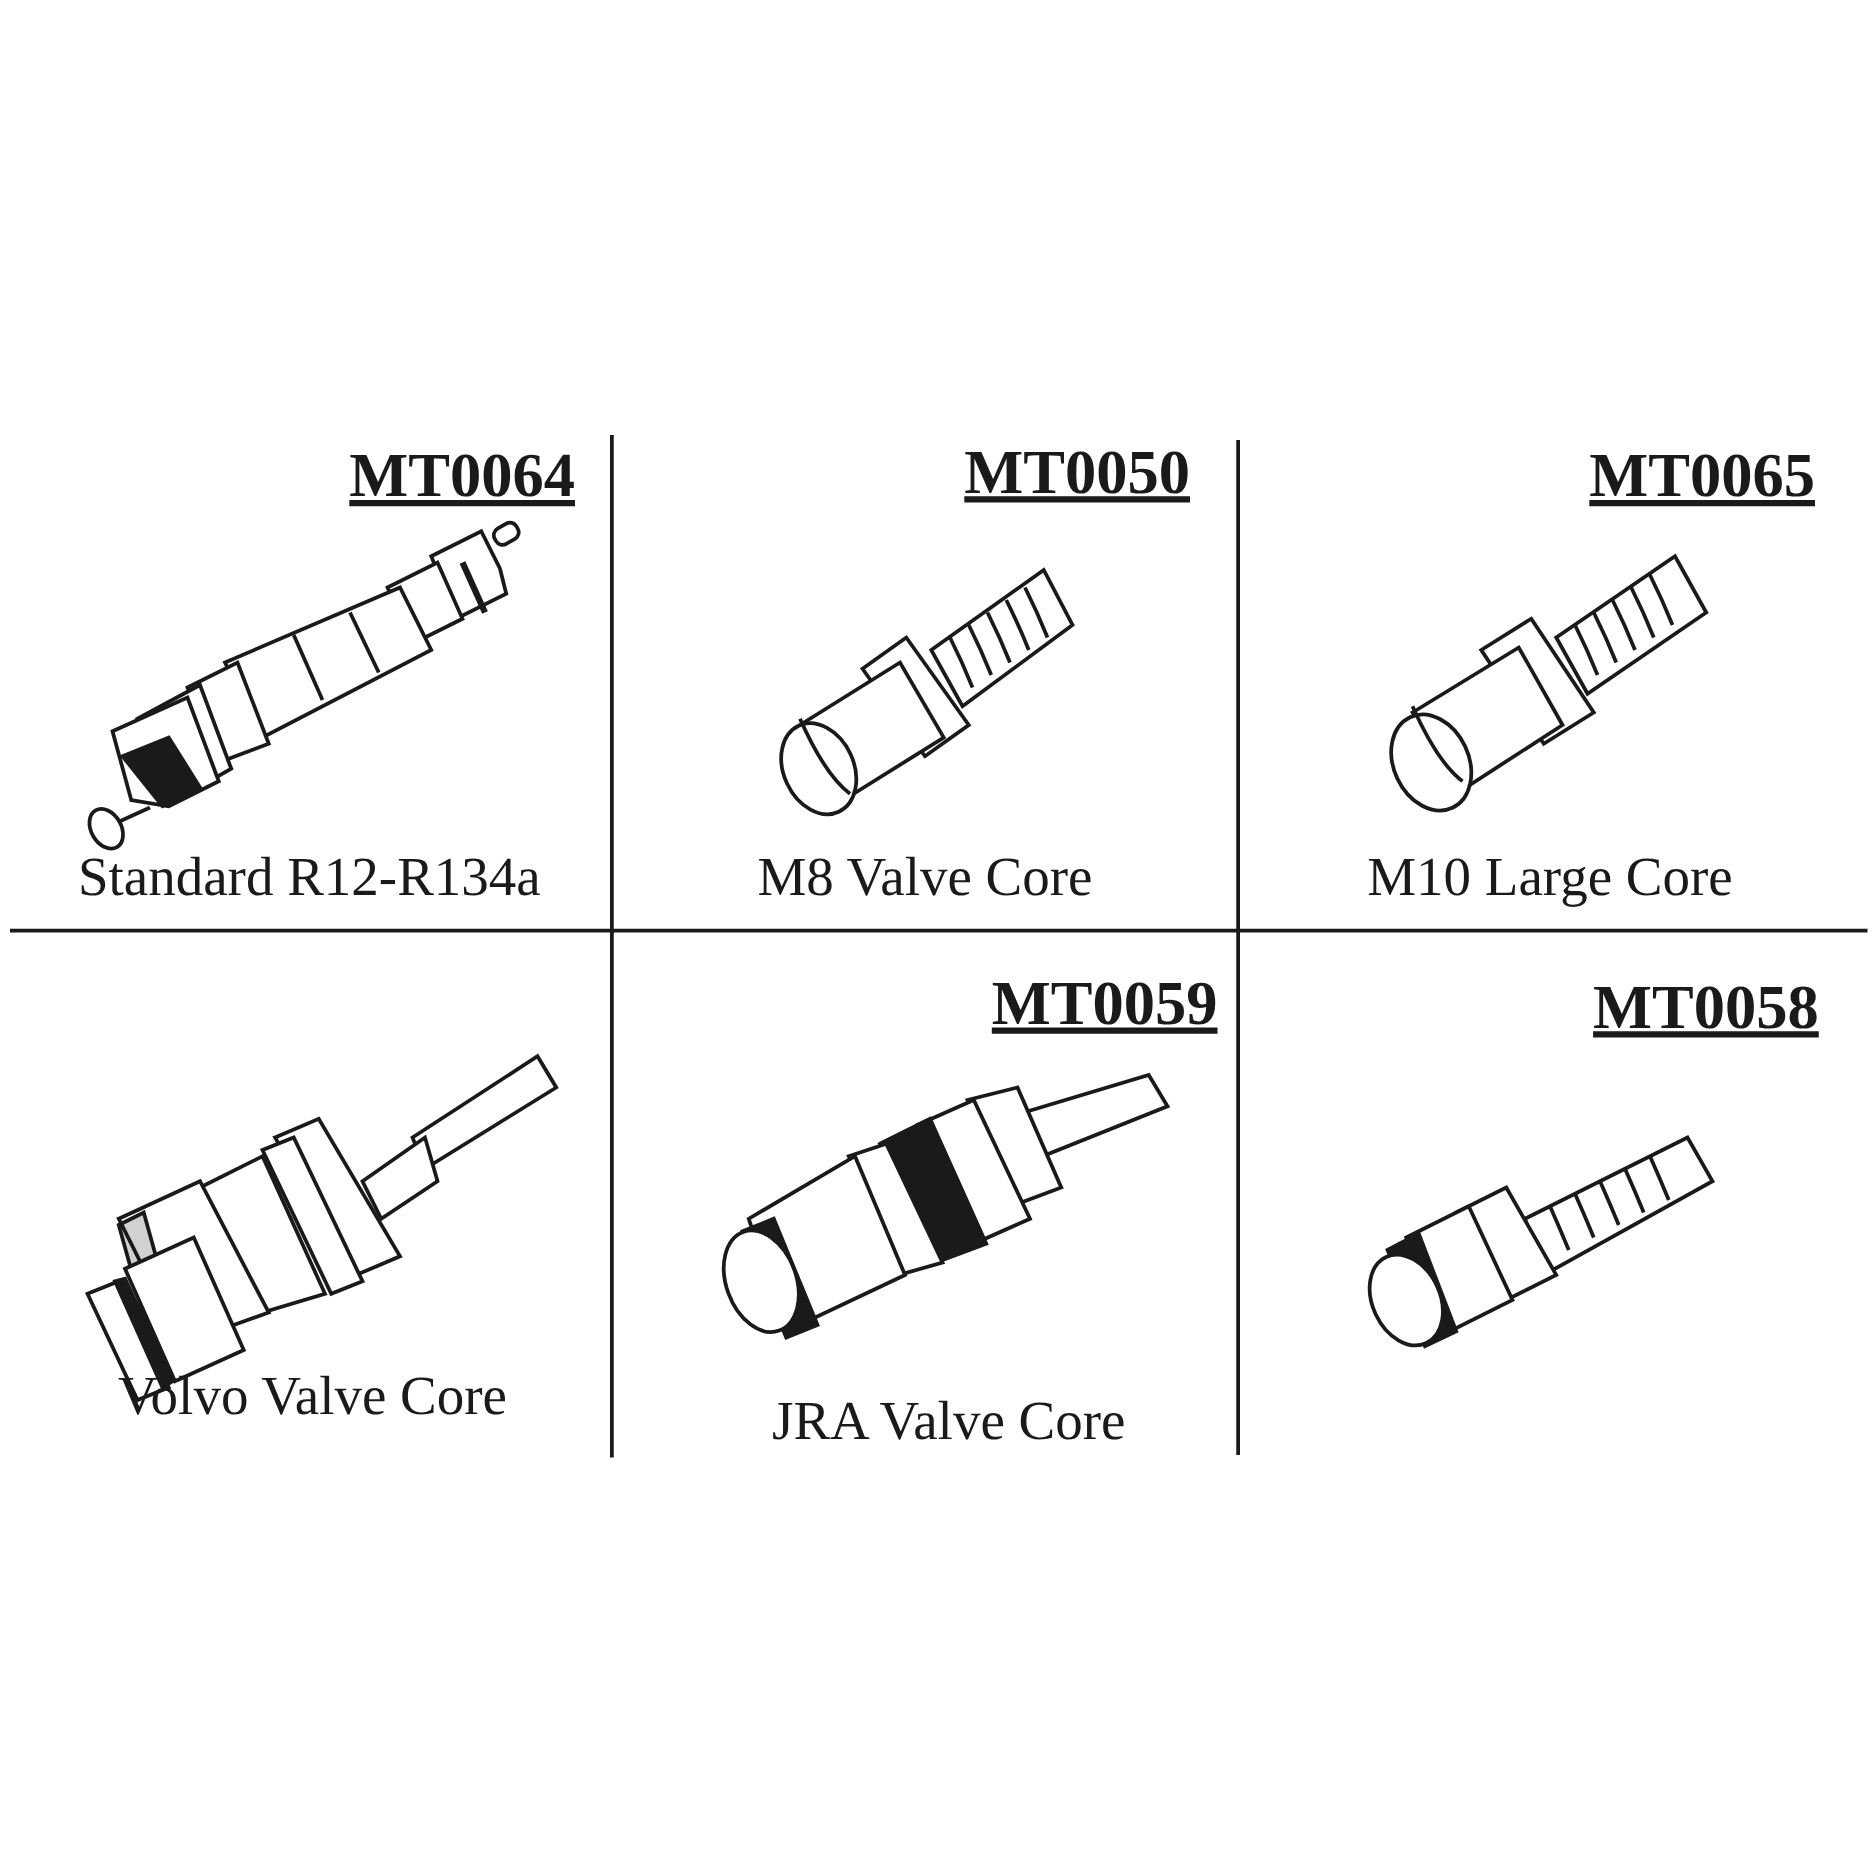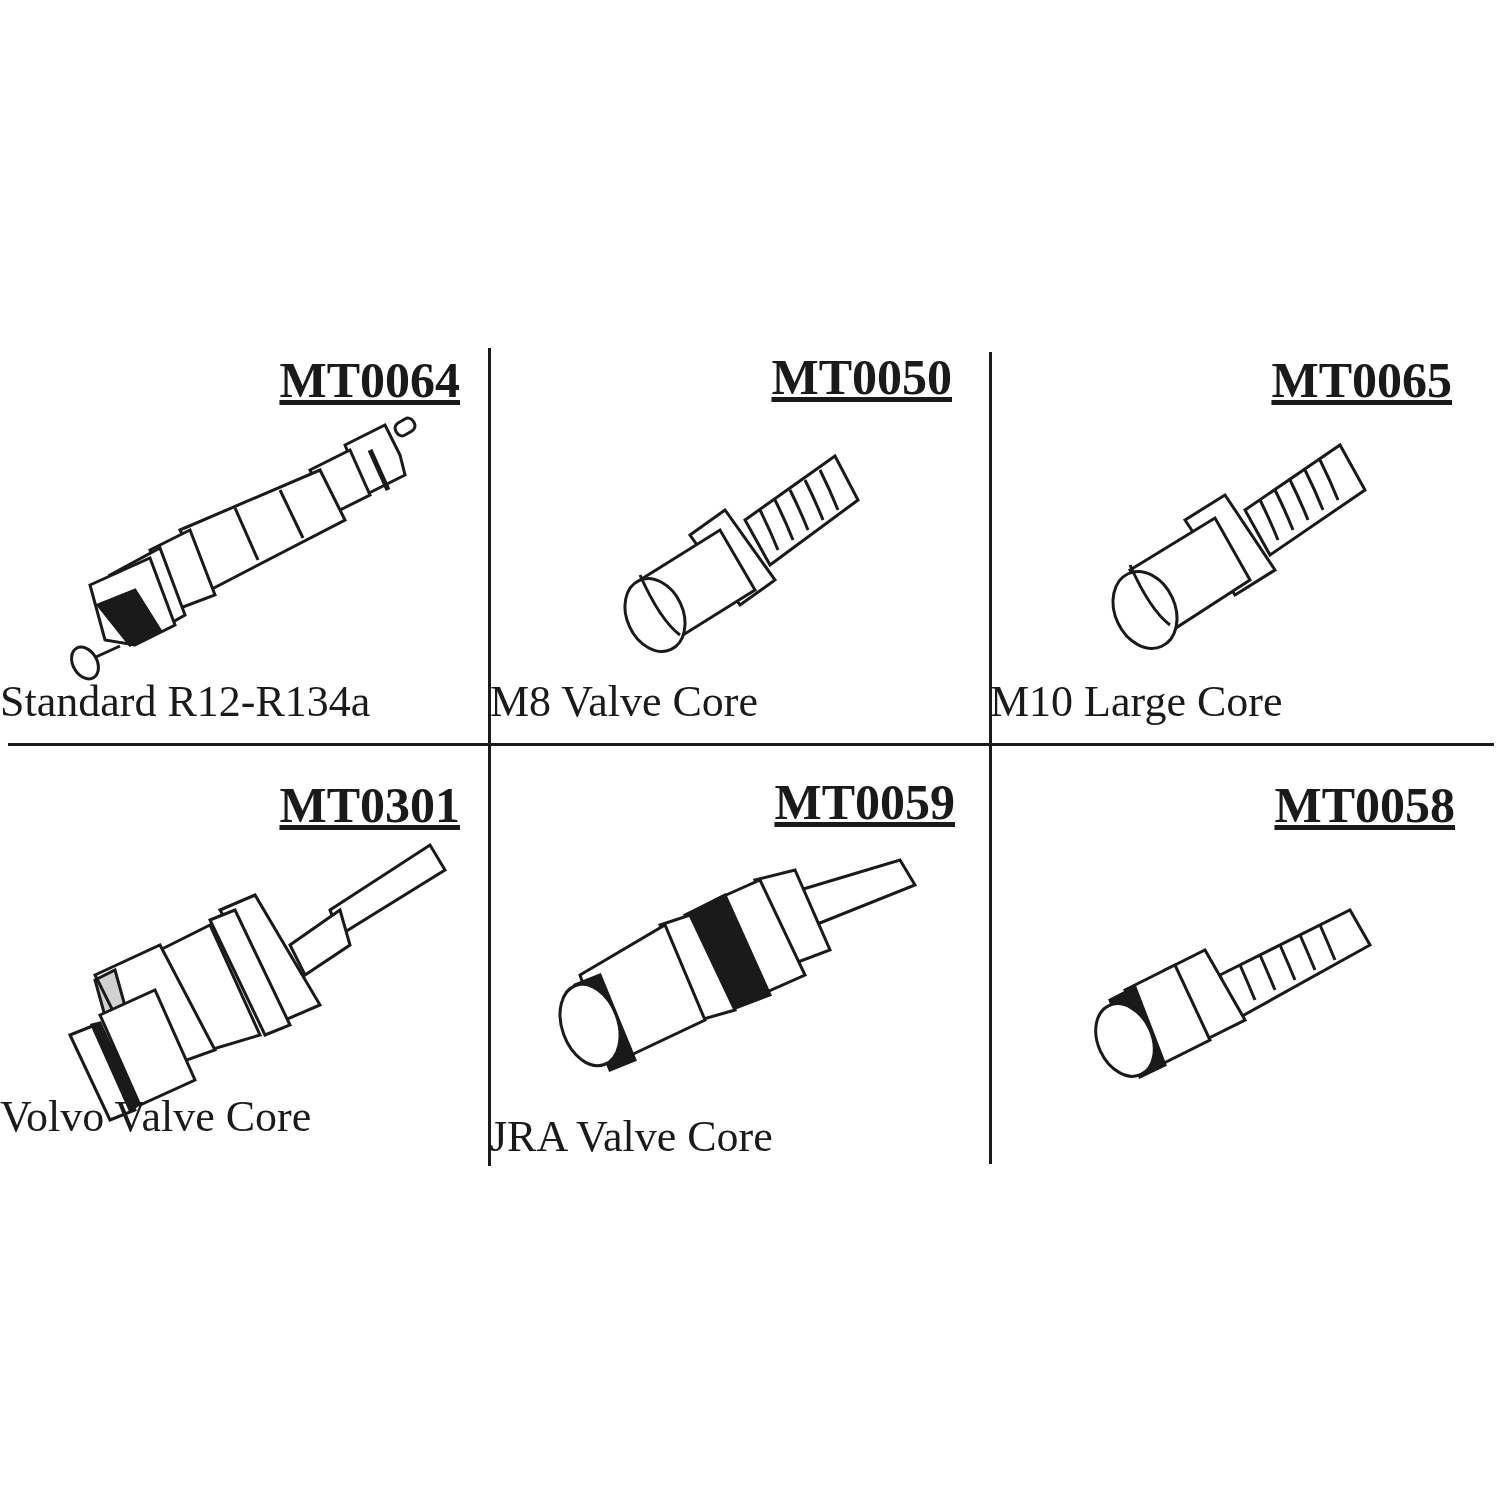--- a/index.html
+++ b/index.html
@@ -1,21 +1,21 @@
 <!DOCTYPE html>
 <html><head>
 <meta charset="utf-8">
 <style>
   html, body { margin:0; padding:0; background:#ffffff; }
   body { width:1500px; height:1500px; position:relative; overflow:hidden; font-family:"Liberation Serif", "DejaVu Serif", serif; color:#1a1a1a; }
   .vline { position:absolute; width:3px; background:#1a1a1a; }
   .hline { position:absolute; height:3px; background:#1a1a1a; }
   .cell { position:absolute; width:500px; height:420px; }
   .code { position:absolute; font-weight:bold; font-size:50px; line-height:50px; text-align:right; white-space:nowrap;text-decoration:underline; }
-  .label { position:absolute; font-size:44px; line-height:44px; text-align:left; white-space:nowrap; }
+  .label { position:absolute; font-size:44px; line-height:44px; text-align:center; white-space:nowrap; }
   .art { position:absolute; }
   svg * { vector-effect: non-scaling-stroke; }
 </style>
 </head>
 <body>
 
 <div class="vline" style="left:488px; top:348px; height:818px;"></div>
 <div class="vline" style="left:989px; top:352px; height:812px;"></div>
 <div class="hline" style="left:8px; top:743px; width:1486px;"></div>
 
@@ -78,39 +78,38 @@
       <path d="M195 120 L235 95 L285 170 L245 195 Z"></path>
       <path d="M140 170 L225 118 L260 180 L175 235 Z"></path>
       <ellipse cx="155" cy="210" rx="30" ry="40" transform="rotate(-25 155 210)"></ellipse>
       <path d="M140 165 q20 45 40 60" fill="none"></path>
     </g>
   </svg>
   <div class="label" style="left:0; width:500px; top:340px;">M10 Large Core</div>
 </div>
 
 <div class="cell" style="left:0; top:745px;">
-  <div class="code" style="right:40px; top:35px;">MT0301</div>
   <svg class="art" width="500" height="320" style="left:0; top:80px;" viewBox="0 0 500 320">
     <g fill="#fff" stroke="#1a1a1a" stroke-width="3">
       <path d="M330 85 L430 20 L445 45 L340 110 Z"></path>
       <path d="M290 120 L340 85 L350 120 L305 150 Z"></path>
       <path d="M220 85 L255 70 L320 180 L285 195 Z"></path>
       <path d="M210 95 L235 85 L290 200 L265 210 Z"></path>
       <path d="M160 125 L210 100 L260 210 L210 225 Z"></path>
       <path d="M95 150 L160 120 L215 225 L145 250 Z"></path>
       <path d="M95 155 L115 145 L140 235 L120 245 Z" fill="#1a1a1a" fill-opacity="0.2"></path>
       <path d="M70 210 L95 200 L135 285 L110 295 Z"></path>
       <path d="M92 200 L100 198 L138 280 L130 285 Z" fill="#1a1a1a"></path>
       <path d="M100 190 L155 165 L195 255 L140 280 Z"></path>
     </g>
   </svg>
   <div class="label" style="left:0; width:500px; top:350px;">Volvo Valve Core</div>
 </div>
 
-<div class="cell" style="left:490px; top:745px;">
+<div class="cell" style="left:509px; top:745px;">
   <div class="code" style="right:35px; top:32px;">MT0059</div>
   <svg class="art" width="500" height="320" style="left:0; top:80px;" viewBox="0 0 500 320">
     <g fill="#fff" stroke="#1a1a1a" stroke-width="3">
       <path d="M310 65 L410 35 L425 60 L325 100 Z"></path>
       <path d="M265 55 L305 45 L340 125 L300 140 Z"></path>
       <path d="M225 75 L270 55 L315 150 L270 170 Z"></path>
       <path d="M195 90 L235 70 L280 170 L240 185 Z" fill="#1a1a1a"></path>
       <path d="M170 100 L200 90 L245 185 L210 195 Z"></path>
       <path d="M90 150 L175 100 L215 195 L120 240 Z"></path>
       <path d="M85 160 L110 150 L145 235 L120 245 Z" fill="#1a1a1a"></path>

